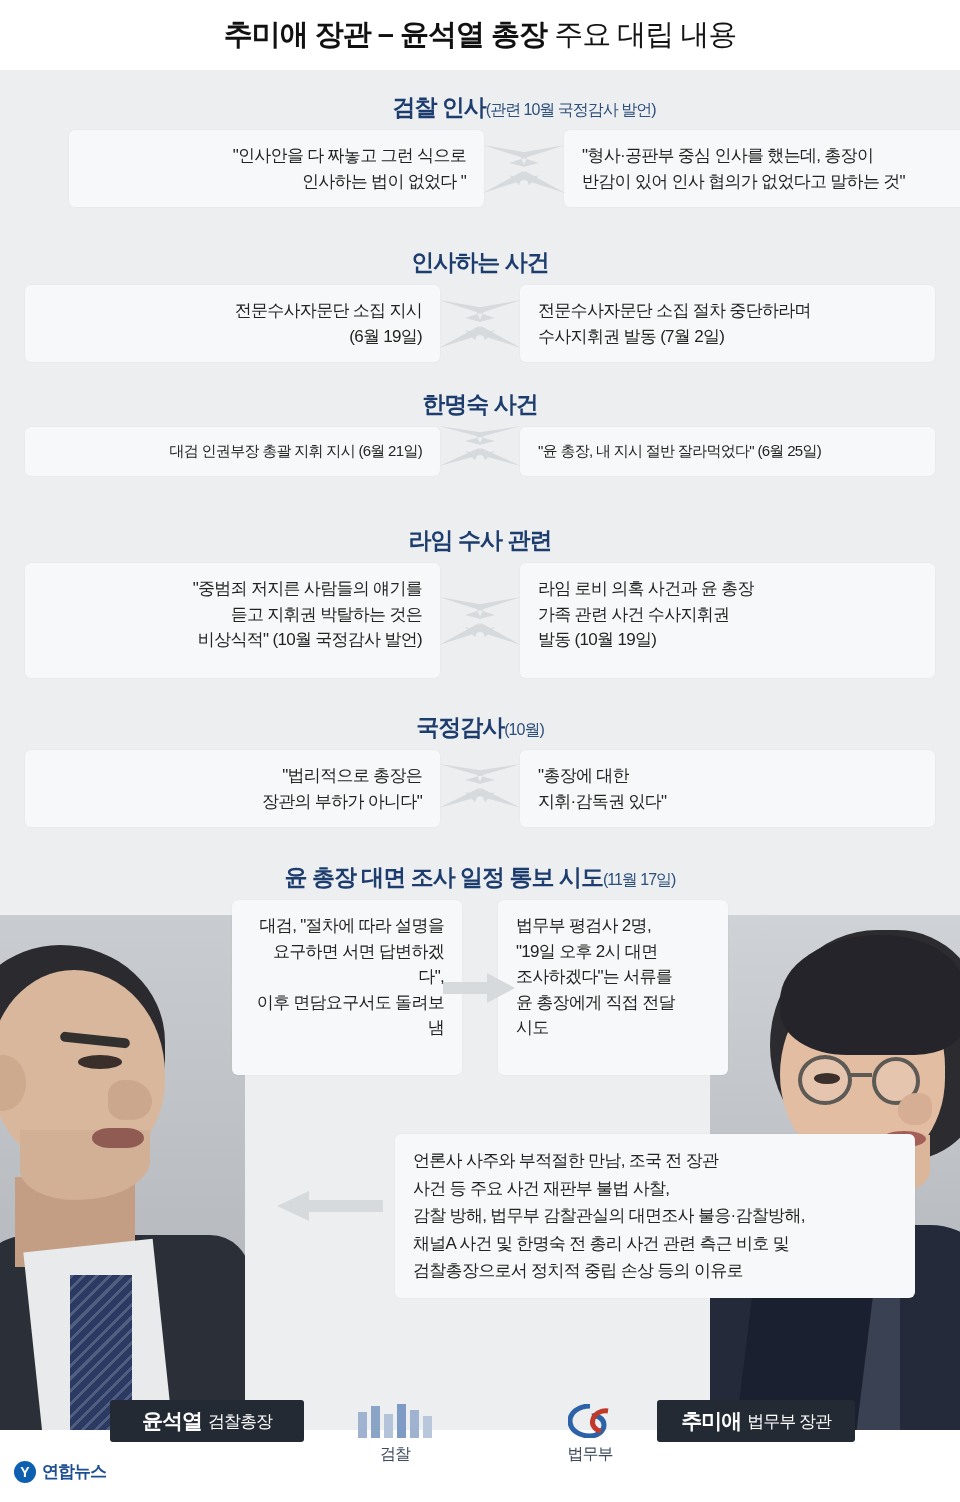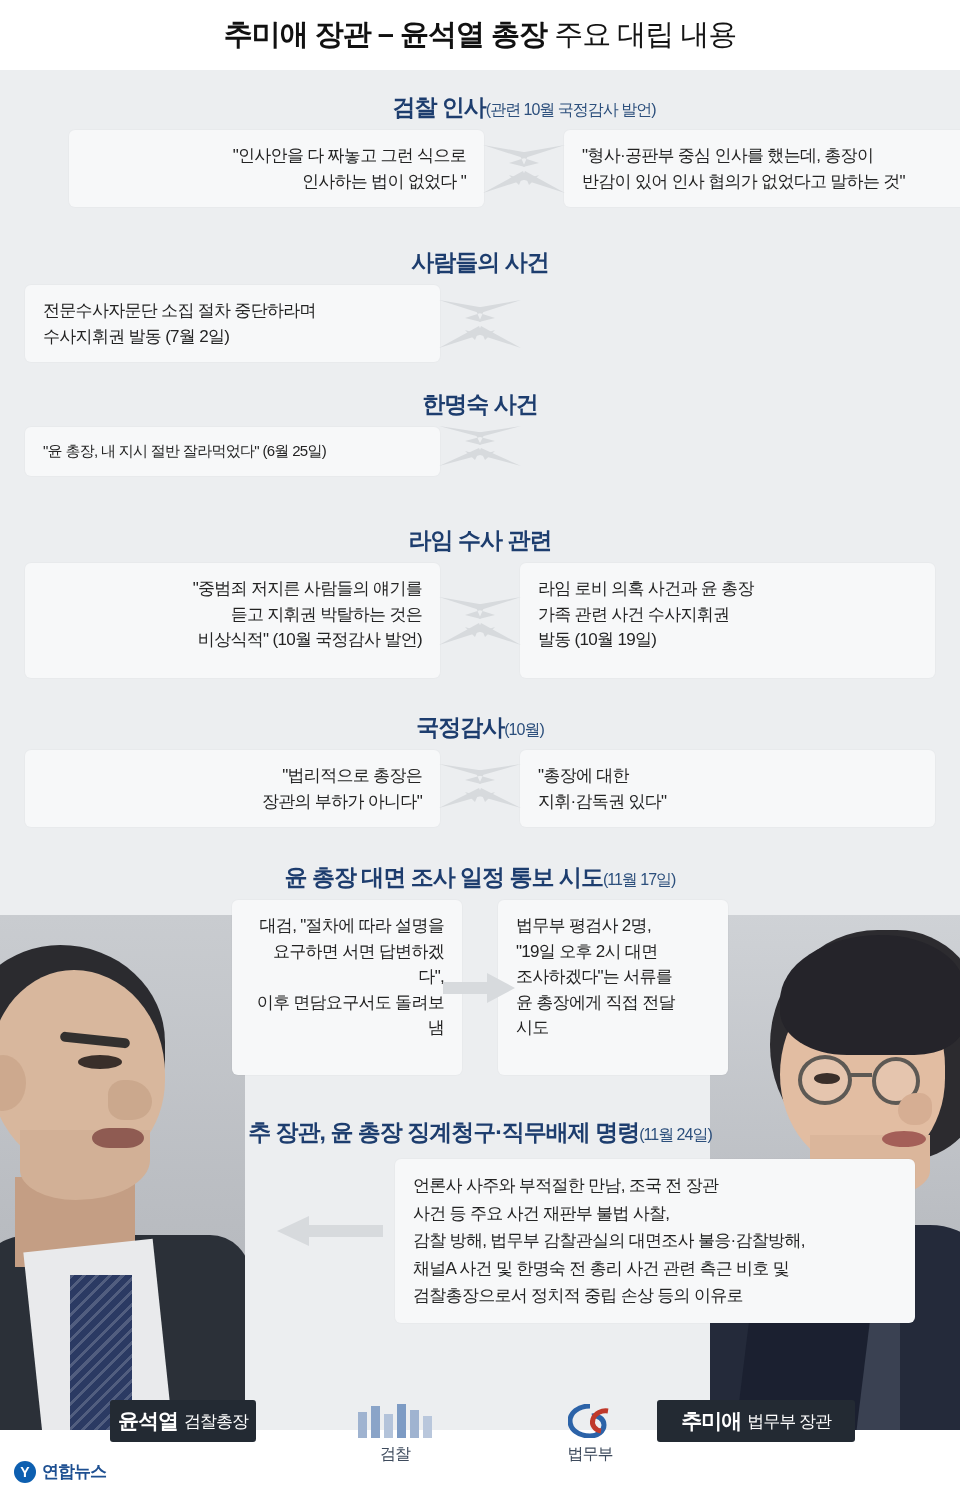--- a/index.html
+++ b/index.html
@@ -196,41 +196,44 @@
           <path d="M2 52 L58 34 L48 44 L42 30 Z" fill="#d7dadd"></path>
           <path d="M84 4 L28 22 L44 26 L38 12 Z" fill="#d7dadd"></path>
           <path d="M84 52 L28 34 L38 44 L44 30 Z" fill="#d7dadd"></path>
         </svg>
       </div>
     </div>
   </div>
 
   <div class="section" style="top:250px;">
     <div class="sec-title">
-      <span>사람들의 사건</span><span class="note"></span>
-    </div>
-    <div class="pair" style="padding:0 25px;">
+      <span>인사하는 사건</span><span class="note"></span>
+    </div>
+    <div class="pair" style="padding:0 25px;">
+      <div class="box left" style="width:415px; white-space:pre-line;">전문수사자문단 소집 지시
+(6월 19일)</div>
       <div class="box right" style="width:415px; white-space:pre-line;">전문수사자문단 소집 절차 중단하라며
 수사지휘권 발동 (7월 2일)</div>
       <div class="xarrow">
         <svg width="86" height="56" viewBox="0 0 86 56">
           <path d="M2 4 L58 22 L42 26 L48 12 Z" fill="#d7dadd"></path>
           <path d="M2 52 L58 34 L48 44 L42 30 Z" fill="#d7dadd"></path>
           <path d="M84 4 L28 22 L44 26 L38 12 Z" fill="#d7dadd"></path>
           <path d="M84 52 L28 34 L38 44 L44 30 Z" fill="#d7dadd"></path>
         </svg>
       </div>
     </div>
   </div>
 
   <div class="section" style="top:392px;">
     <div class="sec-title">
       <span>한명숙 사건</span><span class="note"></span>
     </div>
     <div class="pair" style="padding:0 25px;">
+      <div class="box left sz-s" style="width:415px; white-space:pre-line;">대검 인권부장 총괄 지휘 지시 (6월 21일)</div>
       <div class="box right sz-s" style="width:415px; white-space:pre-line;">"윤 총장, 내 지시 절반 잘라먹었다" (6월 25일)</div>
       <div class="xarrow">
         <svg width="86" height="44" viewBox="0 0 86 44">
           <path d="M2 2 L58 17 L42 21 L48 9 Z" fill="#d7dadd"></path>
           <path d="M2 42 L58 27 L48 36 L42 24 Z" fill="#d7dadd"></path>
           <path d="M84 2 L28 17 L44 21 L38 9 Z" fill="#d7dadd"></path>
           <path d="M84 42 L28 27 L38 36 L44 24 Z" fill="#d7dadd"></path>
         </svg>
       </div>
     </div>
@@ -293,42 +296,39 @@
 시도</div>
       <div class="xarrow" style="width:74px;height:34px;">
         <svg width="74" height="34" viewBox="0 0 74 34">
           <path d="M0 11 H44 V2 L72 17 L44 32 V23 H0 Z" fill="#d7dadd"></path>
         </svg>
       </div>
     </div>
   </div>
 
   <div class="section" style="top:1120px;">
-    <div class="sec-title">
-      <span>추 장관, 윤 총장 징계청구·직무배제 명령</span><span class="note">(11월 24일)</span>
-    </div>
     <div style="position:relative; margin-top:14px; padding-left:395px; padding-right:35px;">
       <div class="box right" style="width:520px; line-height:1.62;">
         <div>언론사 사주와 부적절한 만남, 조국 전 장관</div>
         <div>사건 등 주요 사건 재판부 불법 사찰,</div>
         <div>감찰 방해, 법무부 감찰관실의 대면조사 불응·감찰방해,</div>
         <div>채널A 사건 및 한명숙 전 총리 사건 관련 측근 비호 및</div>
         <div>검찰총장으로서 정치적 중립 손상 등의 이유로</div>
       </div>
       <div class="single-arrow" style="left:275px; top:55px;">
         <svg width="108" height="34" viewBox="0 0 108 34">
           <path d="M108 11 H34 V2 L2 17 L34 32 V23 H108 Z" fill="#d7dadd"></path>
         </svg>
       </div>
     </div>
   </div>
 
   <div class="footer"></div>
 
-  <div class="namebar logo-left" style="left:110px; background:#232a33; padding:0 8px; border-radius:3px;">
+  <div class="namebar logo-left" style="left:110px; background:#232a33; padding:0 32px; border-radius:3px;">
     <b>윤석열</b>
     <span class="role">검찰총장</span>
   </div>
 
   <div class="namebar logo-right" style="right:105px; background:#232a33; padding:0 24px; border-radius:3px;">
     <b>추미애</b>
     <span class="role">법무부 장관</span>
   </div>
 
   <div class="emblem" style="left:335px;">

